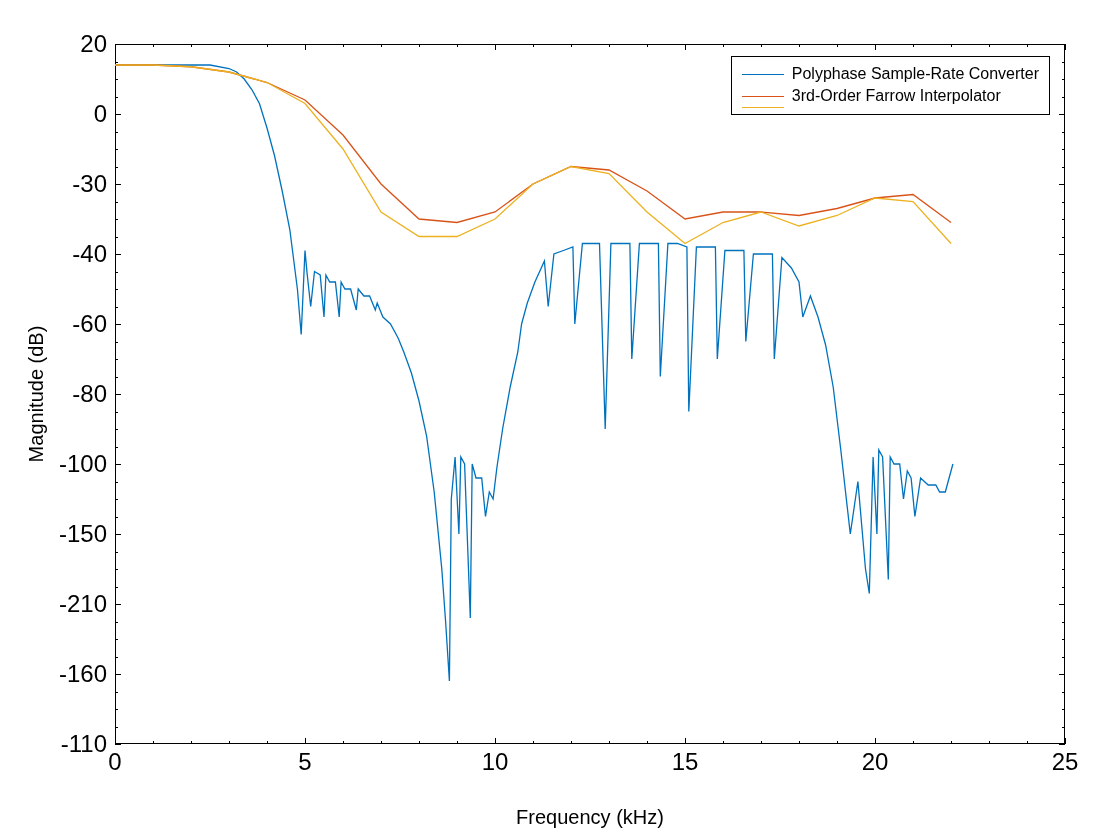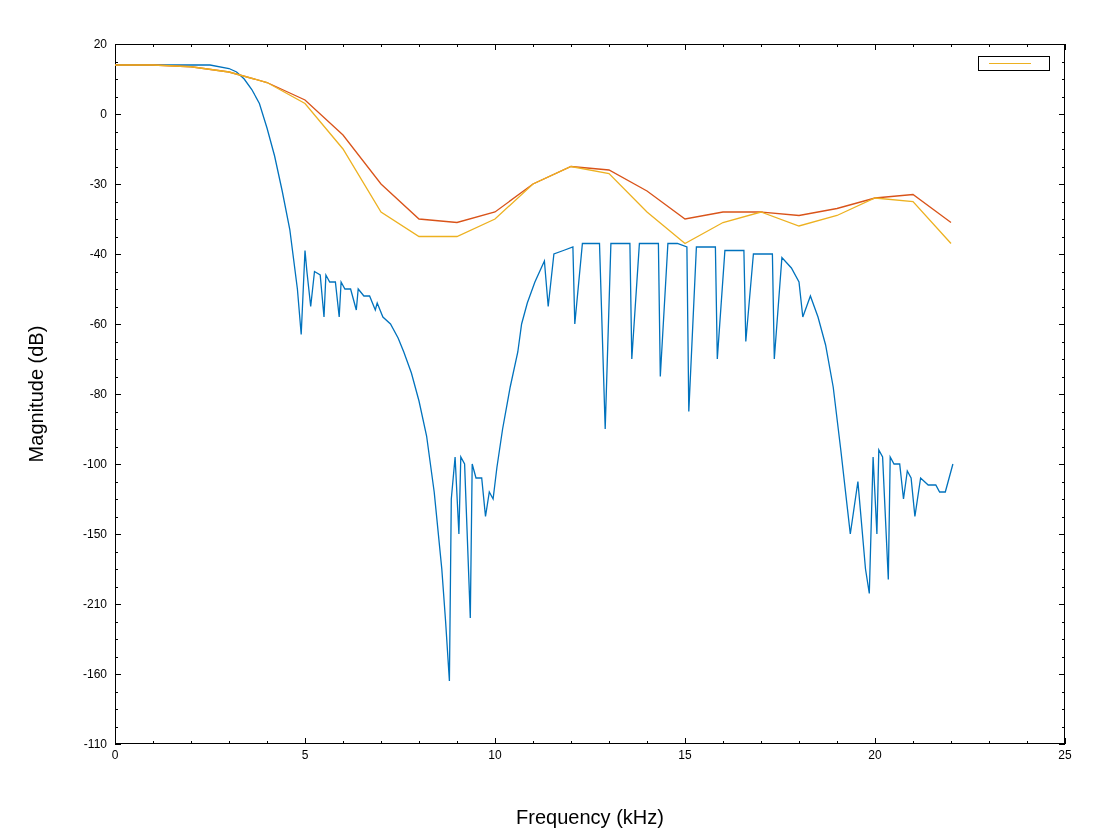--- a/index.html
+++ b/index.html
@@ -17,21 +17,21 @@
     height: 840px;
   }
   .plot-area {
     position: absolute;
     background: #ffffff;
     box-sizing: border-box;
     border: 1px solid #000;
   }
   .tick-label-x, .tick-label-y {
     position: absolute;
-    font-size: 12px;
+    font-size: 24px;
     color: #000;
     white-space: nowrap;
   }
   .tick-label-x { transform: translate(-50%, 4px); }
   .tick-label-y { transform: translate(-100%, -50%); margin-left: -8px; }
   .axis-label-x, .axis-label-y {
     position: absolute;
     font-size: 20px;
     white-space: nowrap;
   }
@@ -77,20 +77,28 @@
 </head>
 <body>
 
 <div class="figure">
   <div class="plot-area" id="plot-area" style="left: 115px; top: 44px; width: 950px; height: 700px;"></div>
 
   <div class="axis-label-x" id="xlabel" style="left: 590px; top: 774px; margin-top: 32px;">Frequency (kHz)</div>
   <div class="axis-label-y" id="ylabel" style="left: 36px; top: 394px;">Magnitude (dB)</div>
 
   <div class="legend" id="legend" style="right: 70px; top: 56px;">
+      <div class="legend-row">
+        <div class="legend-swatch" style="border-top-color: rgb(0, 114, 189);"></div>
+        <span>Polyphase Sample-Rate Converter</span>
+      </div>
+      <div class="legend-row">
+        <div class="legend-swatch" style="border-top-color: rgb(217, 83, 25);"></div>
+        <span>3rd-Order Farrow Interpolator</span>
+      </div>
       <div class="legend-row">
         <div class="legend-swatch" style="border-top-color: rgb(237, 177, 32);"></div>
       </div>
     </div>
 <div class="tick-mark tick-x-bottom" style="left: 115px; top: 738px;"></div>
     <div class="tick-mark tick-x-top" style="left: 115px; top: 44px;"></div>
     <div class="tick-label-x" style="left: 115px; top: 744px;">0</div>
     <div class="tick-mark tick-x-bottom" style="left: 305px; top: 738px;"></div>
     <div class="tick-mark tick-x-top" style="left: 305px; top: 44px;"></div>
     <div class="tick-label-x" style="left: 305px; top: 744px;">5</div>

